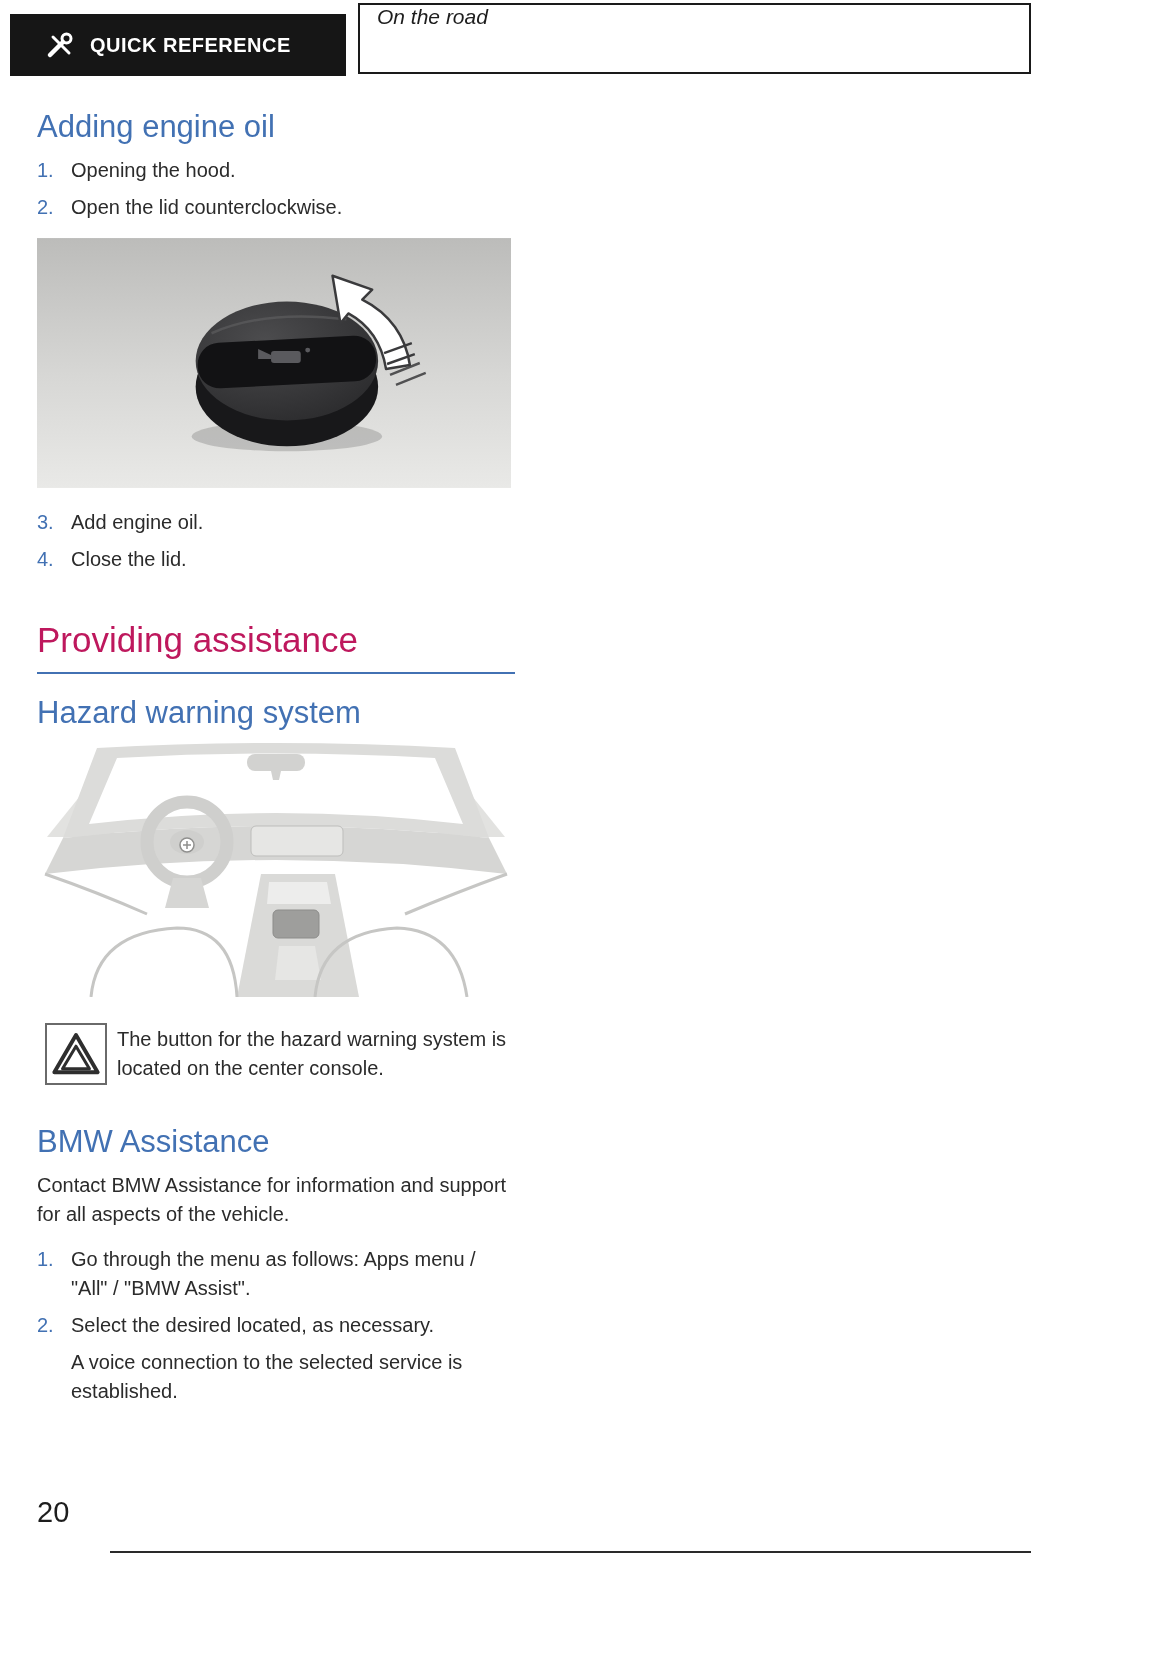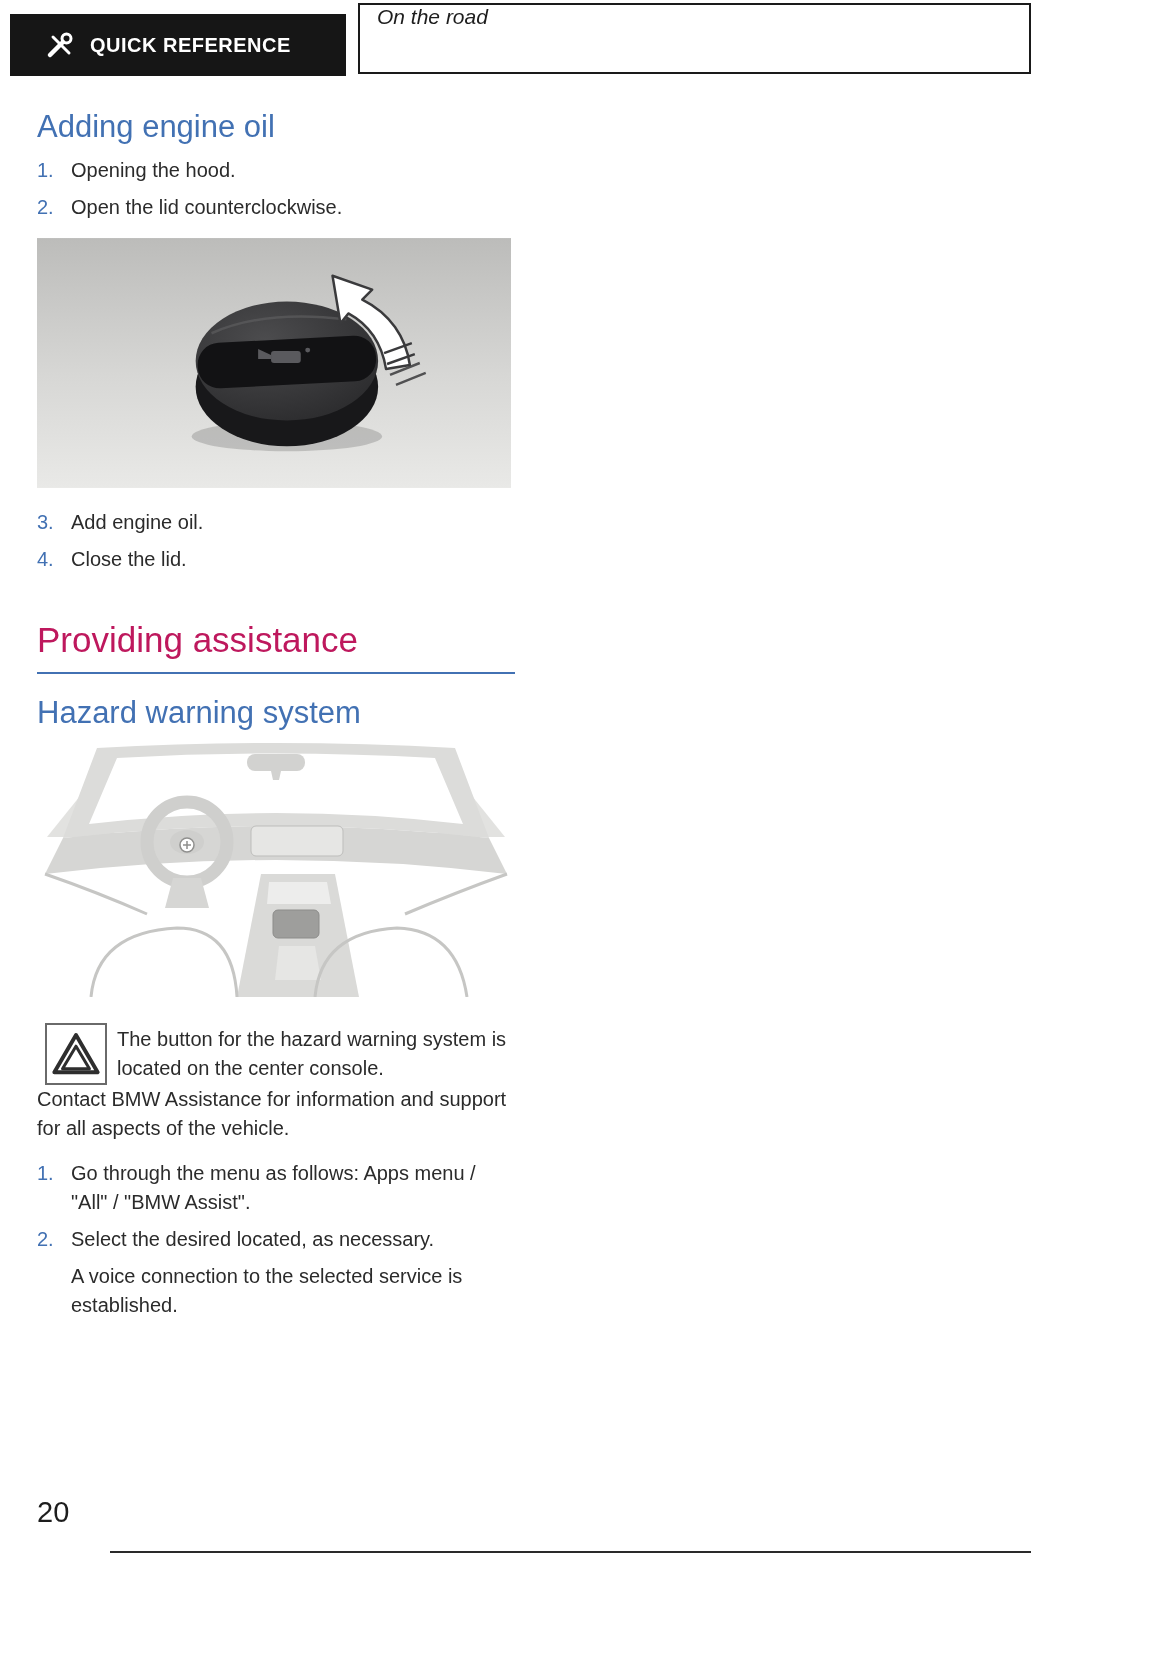--- a/index.html
+++ b/index.html
@@ -156,20 +156,21 @@
         <svg viewBox="0 0 60 60" width="52" height="52" xmlns="http://www.w3.org/2000/svg">
           <g fill="none" stroke="#2e2e2e" stroke-linejoin="round">
             <path d="M30 8 L55 51 L5 51 Z" stroke-width="4.5"></path>
             <path d="M30 21 L45.5 47 L14.5 47 Z" stroke-width="3.5"></path>
           </g>
         </svg>
       </div>
       <p class="note-text">The button for the hazard warning system is located on the center console.</p>
     </div>
 
+    <h2 class="sub-title mt">BMW Assistance</h2>
 
     <p class="body-text">Contact BMW Assistance for information and support for all aspects of the vehicle.</p>
 
     <div class="steps" style="margin-top:16px;">
       <div class="step">
         <span class="step-num">1.</span>
         <span class="step-text">Go through the menu as follows: Apps menu / "All" / "BMW Assist".</span>
       </div>
       <div class="step">
         <span class="step-num">2.</span>

